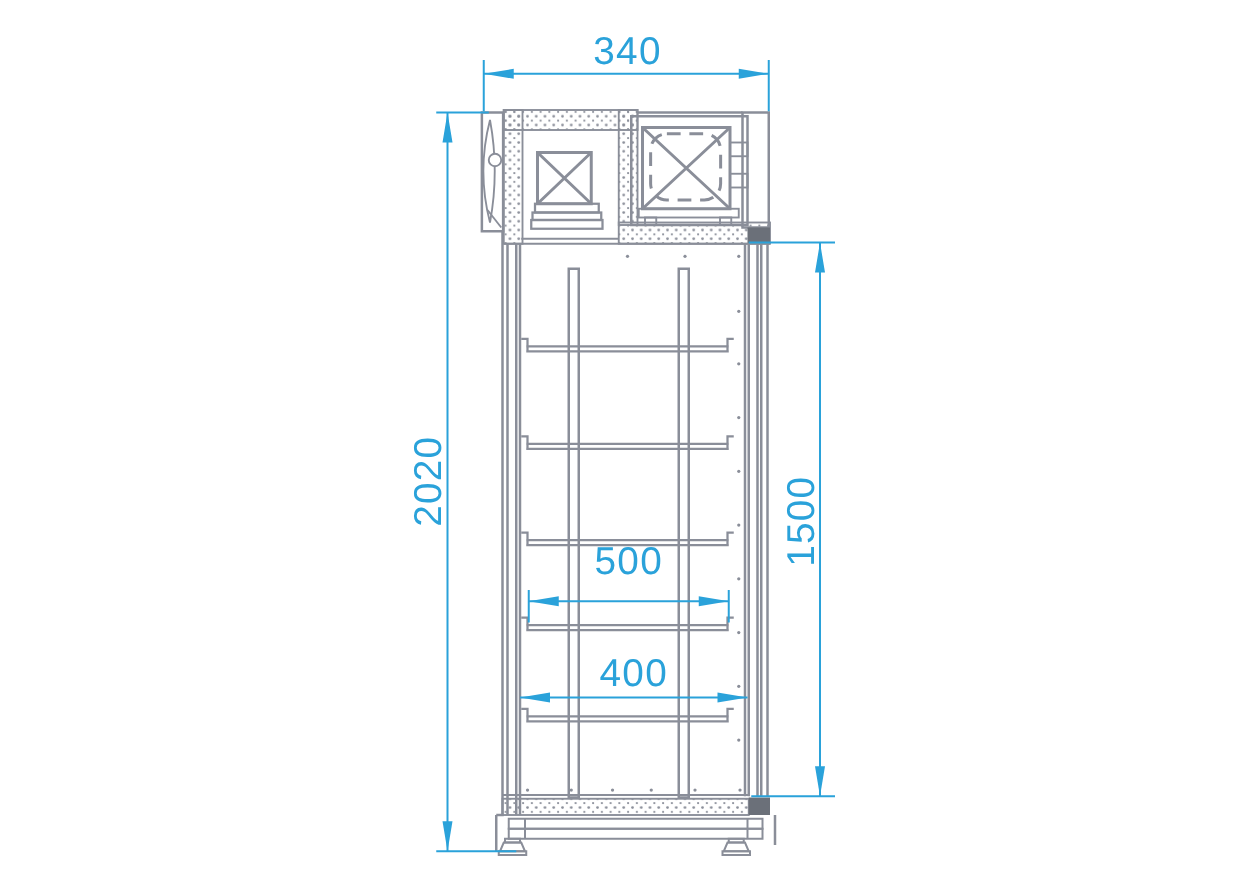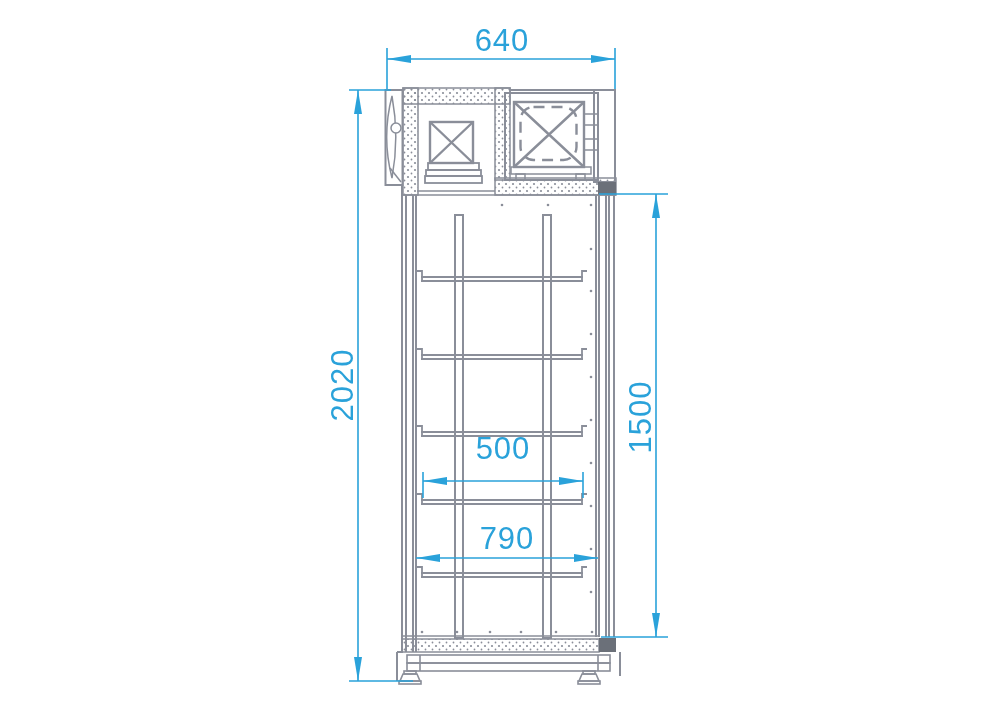--- a/index.html
+++ b/index.html
@@ -182,22 +182,22 @@
       </g>
 
       <g>
         <path d="M416,558 H598"></path>
         <polygon points="416,558 440,554 440,562" fill="#2aa2da" stroke="none"></polygon>
         <polygon points="598,558 574,554 574,562" fill="#2aa2da" stroke="none"></polygon>
       </g>
     </g>
   </svg>
 
-  <div class="dim-label horiz" style="left:442px;top:23px;">640</div>
+  <div class="dim-label horiz" style="left:442px;top:23px;">340</div>
 
   <div class="dim-label vert" style="left:273px;top:367px;">2020</div>
 
   <div class="dim-label vert" style="left:571px;top:399px;">1500</div>
 
   <div class="dim-label horiz" style="left:443px;top:431px;">500</div>
 
-  <div class="dim-label horiz" style="left:447px;top:521px;">790</div>
+  <div class="dim-label horiz" style="left:447px;top:521px;">400</div>
 </div>
 
 </body></html>

